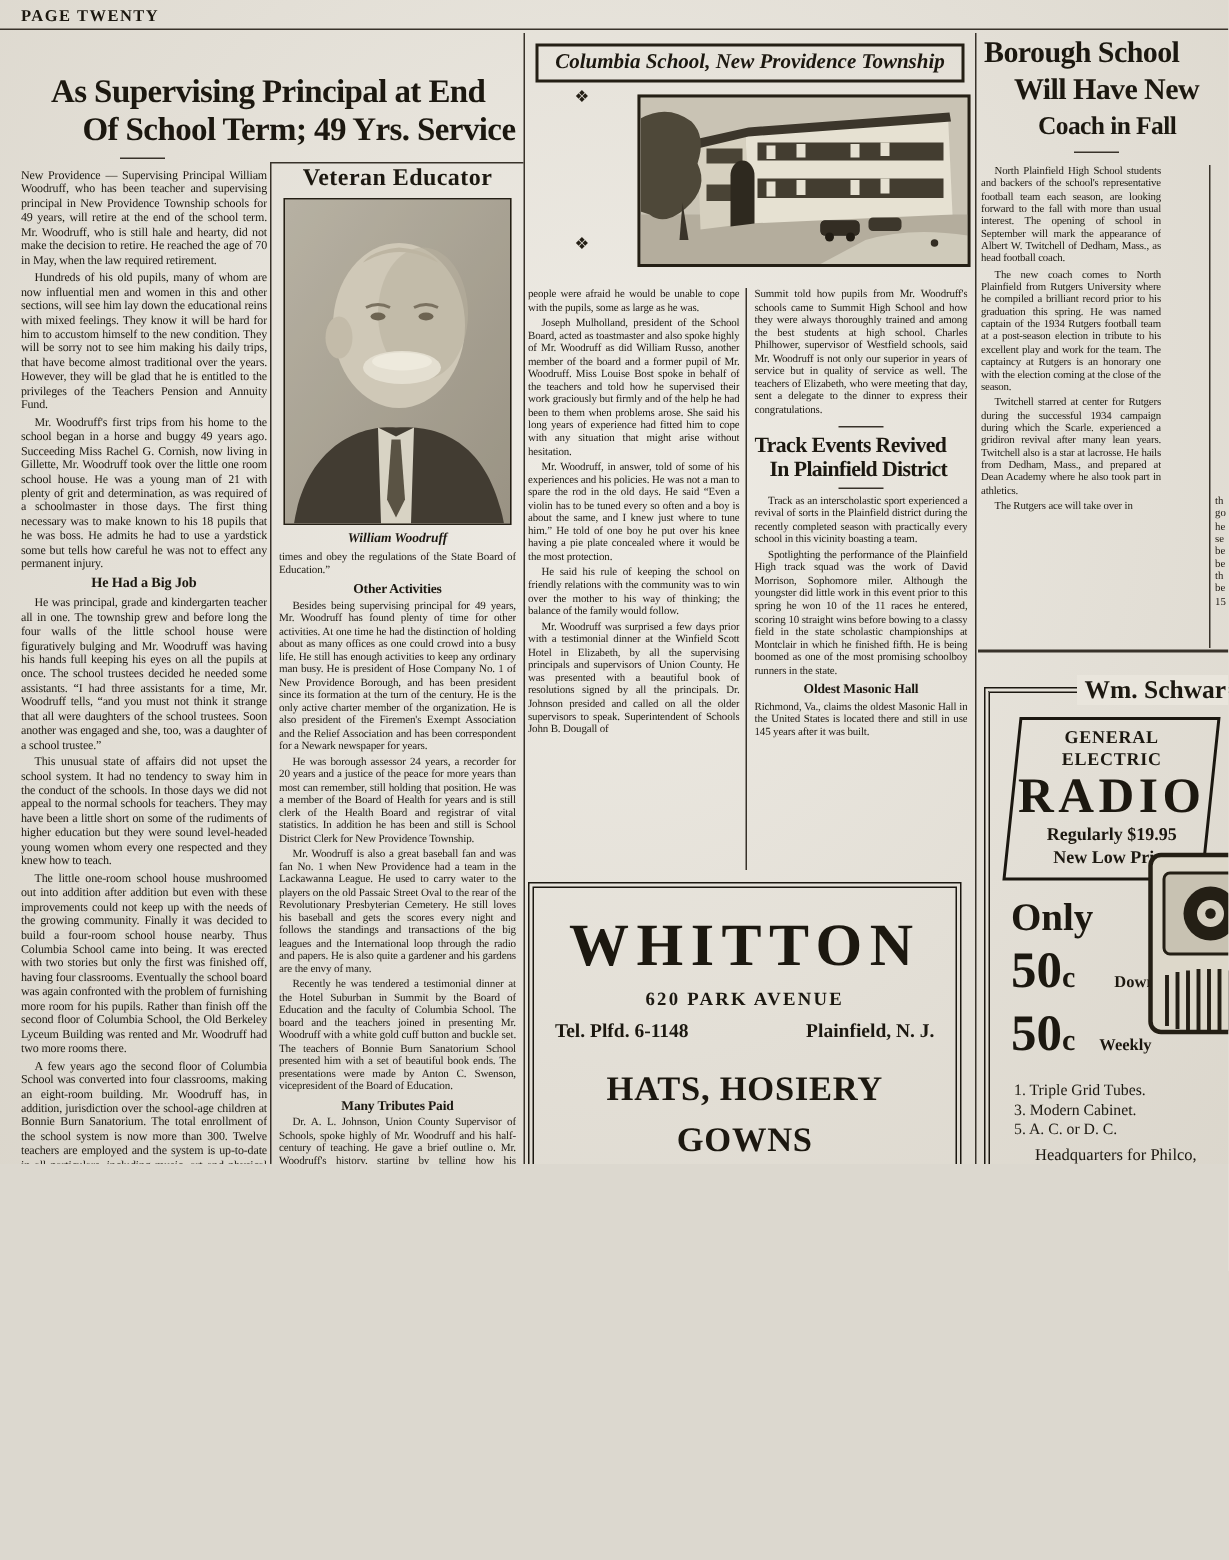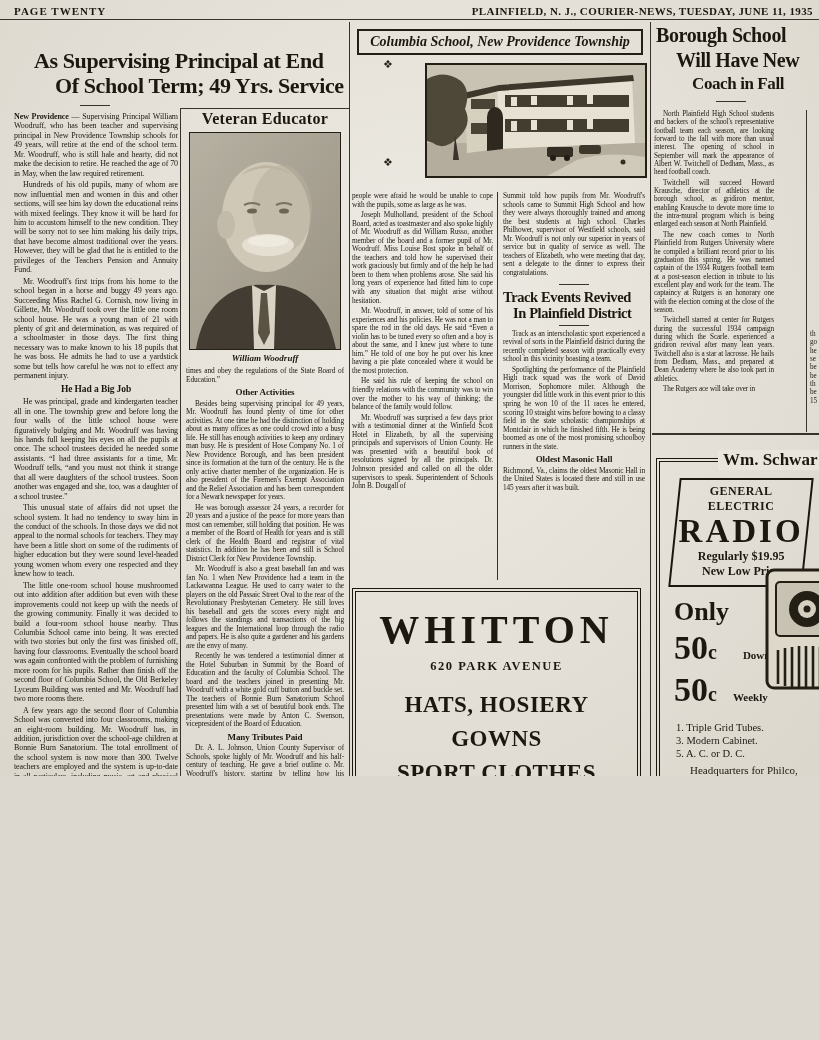--- a/index.html
+++ b/index.html
@@ -5,37 +5,36 @@
   html,body{margin:0;padding:0;}
   body{width:819px;height:1040px;background:#dcd8cf;font-family:"Liberation Serif","DejaVu Serif",serif;color:#1c1810;}
   #page{position:relative;width:819px;height:776px;background:#e9e5dc;overflow:hidden;
         background-image:radial-gradient(ellipse at 50% 40%, rgba(255,255,255,.25), rgba(120,110,90,.12));}
   .abs{position:absolute;}
   .vline{position:absolute;width:1px;background:#38322a;}
   .hline{position:absolute;height:1px;background:#38322a;}
   .newscol{position:absolute;text-align:justify;overflow:hidden;letter-spacing:-0.1px;}
   .newscol p{margin:0 0 2px 0;text-indent:9px;}
   .newscol p.noindent{text-indent:0;}
-  .dl{font-weight:bold;}
+  .dl{font-weight:normal;}
   .subhead{font-weight:bold;text-align:center;text-indent:0;margin:4px 0 3px 0;}
   .minirule{height:1px;background:#38322a;width:30px;margin:0 auto;}
   .hl{font-weight:bold;line-height:1.04;white-space:nowrap;letter-spacing:-0.4px;}
   .photo-frame{border:1px solid #241f15;background:#b7b1a4;overflow:hidden;}
   .capt{font-style:italic;font-weight:bold;text-align:center;}
   .boxed-double{border:4px double #1b1710;}
   .adline{font-weight:bold;text-align:center;letter-spacing:0.5px;}
   .orn{font-family:"DejaVu Sans",sans-serif;text-align:center;color:#241f15;}
 </style>
 </head>
 <body>
 
 <div id="page">
 
   <div class="abs" style="left:14px;top:5px;font-size:11px;font-weight:bold;letter-spacing:1px;">PAGE TWENTY</div>
-  <div class="abs" style="right:6px;top:5px;font-size:11px;font-weight:bold;letter-spacing:0.4px;">PLAINFIELD, N. J., COURIER-NEWS, TUESDAY, JUNE 11, 1935</div>
   <div class="hline" style="left:0;top:19px;width:819px;"></div>
 
   <div class="vline" style="left:349px;top:22px;height:1018px;"></div>
   <div class="vline" style="left:650px;top:22px;height:1018px;"></div>
 
   <div class="abs hl" style="left:34px;top:50px;font-size:22px;">As Supervising Principal at End</div>
   <div class="abs hl" style="left:55px;top:75px;font-size:22px;">Of School Term; 49 Yrs. Service</div>
   <div class="abs minirule" style="left:80px;top:105px;"></div>
 
   <div class="newscol" style="left:14px;top:112px;width:164px;height:918px;font-size:8px;line-height:9.45px;">
@@ -154,20 +153,24 @@
       <p>Track as an interscholastic sport experienced a revival of sorts in the Plainfield district during the recently completed season with practically every school in this vicinity boasting a team.</p>
       <p>Spotlighting the performance of the Plainfield High track squad was the work of David Morrison, Sophomore miler. Although the youngster did little work in this event prior to this spring he won 10 of the 11 races he entered, scoring 10 straight wins before bowing to a classy field in the state scholastic championships at Montclair in which he finished fifth. He is being boomed as one of the most promising schoolboy runners in the state.</p>
       <div class="subhead" style="font-size:9px;">Oldest Masonic Hall</div>
       <p class="noindent">Richmond, Va., claims the oldest Masonic Hall in the United States is located there and still in use 145 years after it was built.</p>
     </div>
   </div>
 
   <div class="abs boxed-double" style="left:352px;top:588px;width:281px;height:289px;text-align:center;">
     <div style="font-size:40px;font-weight:bold;letter-spacing:5px;margin-top:14px;">WHITTON</div>
     <div style="font-size:12.5px;font-weight:bold;letter-spacing:1.5px;margin-top:6px;">620 PARK AVENUE</div>
+    <div style="display:flex;justify-content:space-between;padding:0 14px;margin-top:5px;font-size:13px;font-weight:bold;">
+      <span>Tel. Plfd. 6-1148</span>
+      <span>Plainfield, N. J.</span>
+    </div>
     <div style="margin-top:18px;">
       <div class="adline" style="font-size:23px;margin-bottom:8px;">HATS, HOSIERY</div>
       <div class="adline" style="font-size:23px;margin-bottom:8px;">GOWNS</div>
       <div class="adline" style="font-size:23px;margin-bottom:8px;">SPORT CLOTHES</div>
       <div class="adline" style="font-size:23px;">LINGERIE</div>
     </div>
   </div>
 
   <div class="abs" style="left:352px;top:903px;width:285px;height:140px;border:3px solid #1b1710;">
     <svg class="abs" style="left:2px;top:18px;" width="150" height="120" viewBox="0 0 150 120">
@@ -205,21 +208,20 @@
     <div class="abs" style="left:172px;top:104px;font-weight:bold;font-size:26px;">1935</div>
   </div>
 
   <div class="abs hl" style="left:656px;top:25px;font-size:20px;">Borough School</div>
   <div class="abs hl" style="left:676px;top:50px;font-size:20px;">Will Have New</div>
   <div class="abs hl" style="left:692px;top:75px;font-size:17px;">Coach in Fall</div>
   <div class="abs minirule" style="left:716px;top:101px;"></div>
 
   <div class="newscol" style="left:654px;top:110px;width:120px;height:322px;font-size:7.2px;line-height:8.35px;">
     <p>North Plainfield High School students and backers of the school's representative football team each season, are looking forward to the fall with more than usual interest. The opening of school in September will mark the appearance of Albert W. Twitchell of Dedham, Mass., as head football coach.</p>
-    <p>Twitchell will succeed Howard Krausche, director of athletics at the borough school, as gridiron mentor, enabling Krausche to devote more time to the intra-mural program which is being enlarged each season at North Plainfield.</p>
     <p>The new coach comes to North Plainfield from Rutgers University where he compiled a brilliant record prior to his graduation this spring. He was named captain of the 1934 Rutgers football team at a post-season election in tribute to his excellent play and work for the team. The captaincy at Rutgers is an honorary one with the election coming at the close of the season.</p>
     <p>Twitchell starred at center for Rutgers during the successful 1934 campaign during which the Scarle. experienced a gridiron revival after many lean years. Twitchell also is a star at lacrosse. He hails from Dedham, Mass., and prepared at Dean Academy where he also took part in athletics.</p>
     <p>The Rutgers ace will take over in</p>
   </div>
 
   <div class="vline" style="left:806px;top:110px;height:322px;"></div>
   <div class="abs" style="left:810px;top:330px;width:9px;font-size:7.2px;line-height:8.35px;overflow:hidden;">
     <div>th</div>
     <div>go</div>
     <div>he</div>

